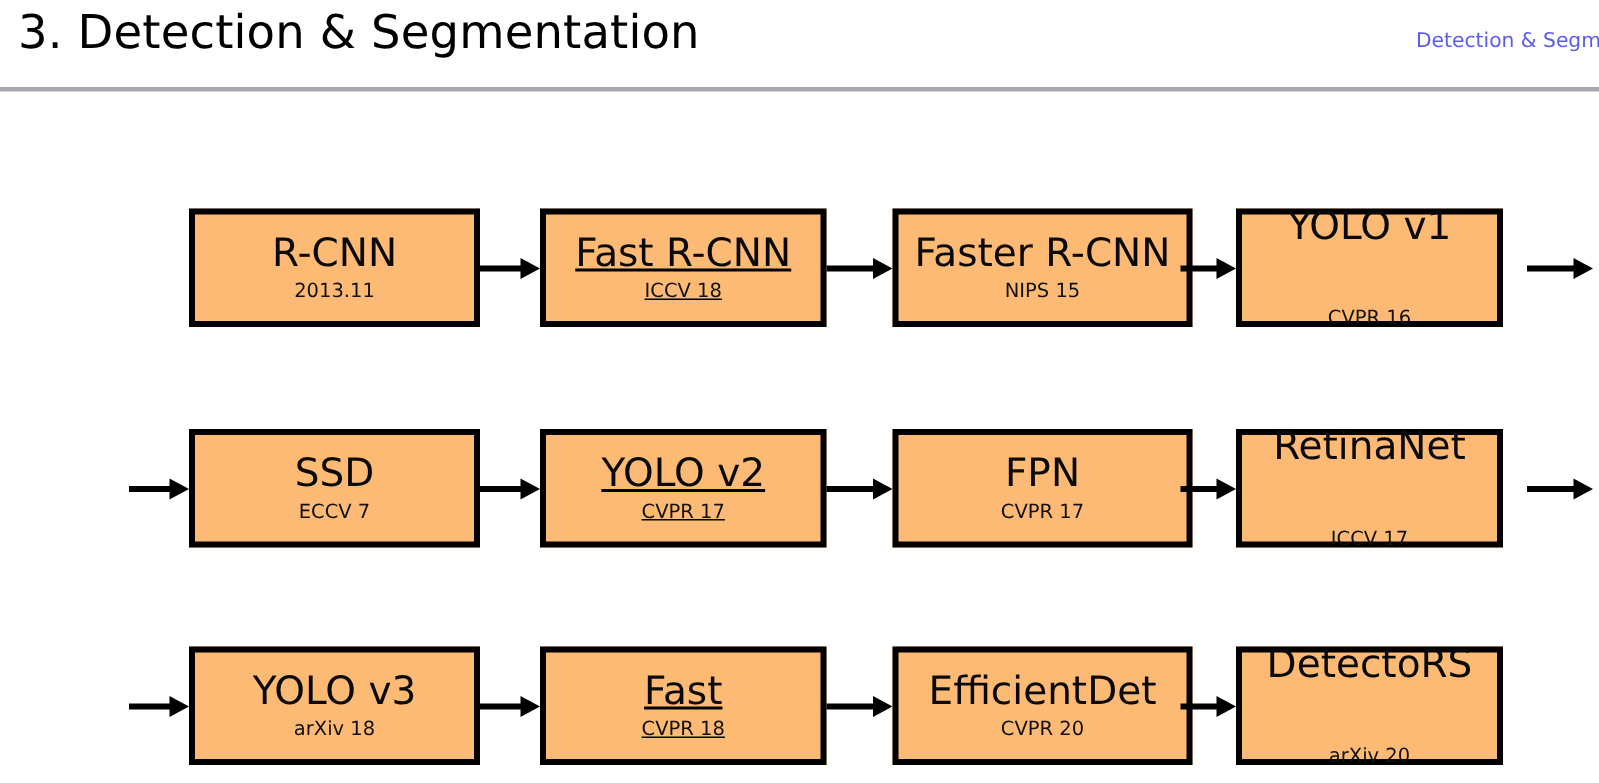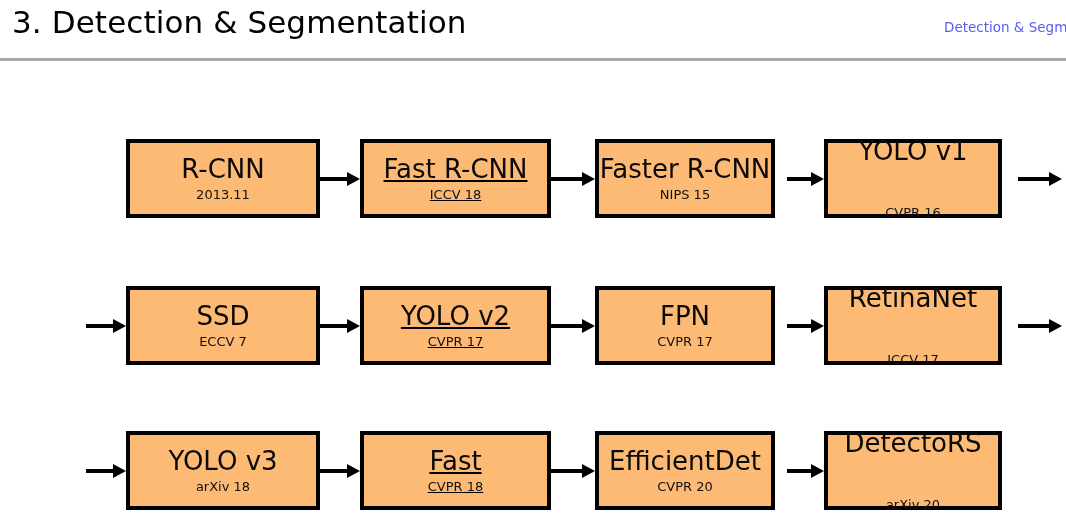--- a/index.html
+++ b/index.html
@@ -78,21 +78,21 @@
     box-sizing: border-box;
     border: 4px solid #000000;
     background: #fdba74;
     display: flex;
     flex-direction: column;
     align-items: center;
     justify-content: center;
   }
   .node-box.col-0 { left: 126px; width: 194px; }
   .node-box.col-1 { left: 360px; width: 191px; text-decoration: underline; }
-  .node-box.col-2 { left: 595px; width: 180px; text-align: right; }
+  .node-box.col-2 { left: 595px; width: 200px; text-align: right; }
   .node-box.col-3 { left: 824px; width: 178px; gap: 36px; }
 
   .node-title {
     font-size: 26px;
     line-height: 30px;
     color: #0a0a0a;
     font-weight: 400;
     white-space: nowrap;
   }
   .node-subtitle {

